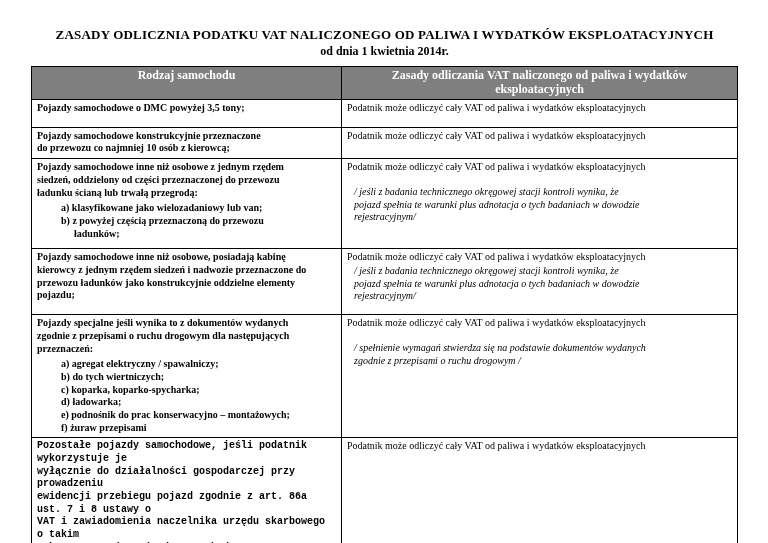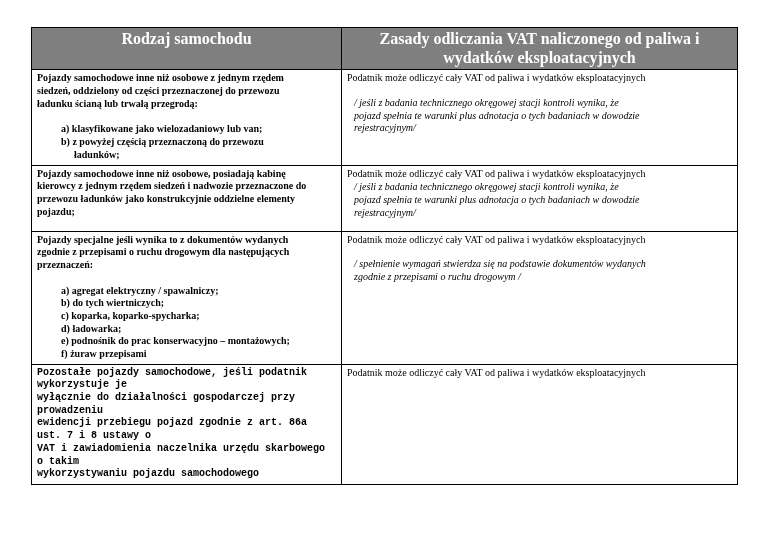--- a/index.html
+++ b/index.html
@@ -32,58 +32,81 @@
     width: 707px;
     table-layout: fixed;
   }
   .vat th, .vat td {
     border: 1px solid var(--border, #000000);
     vertical-align: top;
   }
   .vat th {
     background: var(--header-bg, #7f7f7f);
     color: var(--header-text, #ffffff);
-    font-size: 16px;
+    font-size: 12px;
     font-weight: bold;
     line-height: 1.2;
     padding: 1px 6px 2px 6px;
   }
   .vat td { padding: 2px 5px 3px 5px; }
   .cell-left { font-weight: bold; font-size: 10px; line-height: 1.27; }
   .cell-right { font-size: 10px; line-height: 1.27; }
   .vehicle-desc { white-space: pre-line; }
-  .items { padding-left: 24px; margin-top: 13px; }
+  .items { padding-left: 24px; margin-top: 3px; }
   .item { white-space: pre-line; padding-left: 13px; text-indent: -13px; }
   .rule { }
   .note {
     font-style: italic;
     white-space: pre-line;
     padding-left: 7px;
     margin-top: 12px;
   }
   .note.tight { margin-top: 1px; }
 </style>
 </head>
 <body>
 
 <div class="page">
+  <h1 class="doc-title">ZASADY ODLICZNIA PODATKU VAT NALICZONEGO OD PALIWA I WYDATKÓW EKSPLOATACYJNYCH</h1>
+  <h2 class="doc-subtitle">od dnia 1 kwietnia 2014r.</h2>
 
   <table class="vat">
     <colgroup>
       <col style="width:310px">
       <col>
     </colgroup>
     <thead>
       <tr>
         <th>Rodzaj samochodu</th>
         <th>Zasady odliczania VAT naliczonego od paliwa i wydatków eksploatacyjnych</th>
       </tr>
     </thead>
     <tbody>
+  <tr>
+    <td class="cell-left" style="height: 28px;">
+      <div class="vehicle-desc">Pojazdy samochodowe o DMC powyżej 3,5 tony;</div>
 
+    </td>
+    <td class="cell-right">
+      <div class="rule">Podatnik może odliczyć cały VAT od paliwa i wydatków eksploatacyjnych</div>
+
+    </td>
+  </tr>
+
+  <tr>
+    <td class="cell-left" style="height: 28px;">
+      <div class="vehicle-desc">Pojazdy samochodowe konstrukcyjnie przeznaczone
+do przewozu co najmniej 10 osób z kierowcą;</div>
+
+    </td>
+    <td class="cell-right">
+      <div class="rule">Podatnik może odliczyć cały VAT od paliwa i wydatków eksploatacyjnych</div>
+
+    </td>
+  </tr>
 
   <tr>
     <td class="cell-left" style="height: 90px;">
       <div class="vehicle-desc">Pojazdy samochodowe inne niż osobowe z jednym rzędem
 siedzeń, oddzielony od części przeznaczonej do przewozu
 ładunku ścianą lub trwałą przegrodą:</div>
       <div class="items">
               <div class="item">a) klasyfikowane jako wielozadaniowy lub van;</div>
               <div class="item">b) z powyżej częścią przeznaczoną do przewozu
 ładunków;</div>

